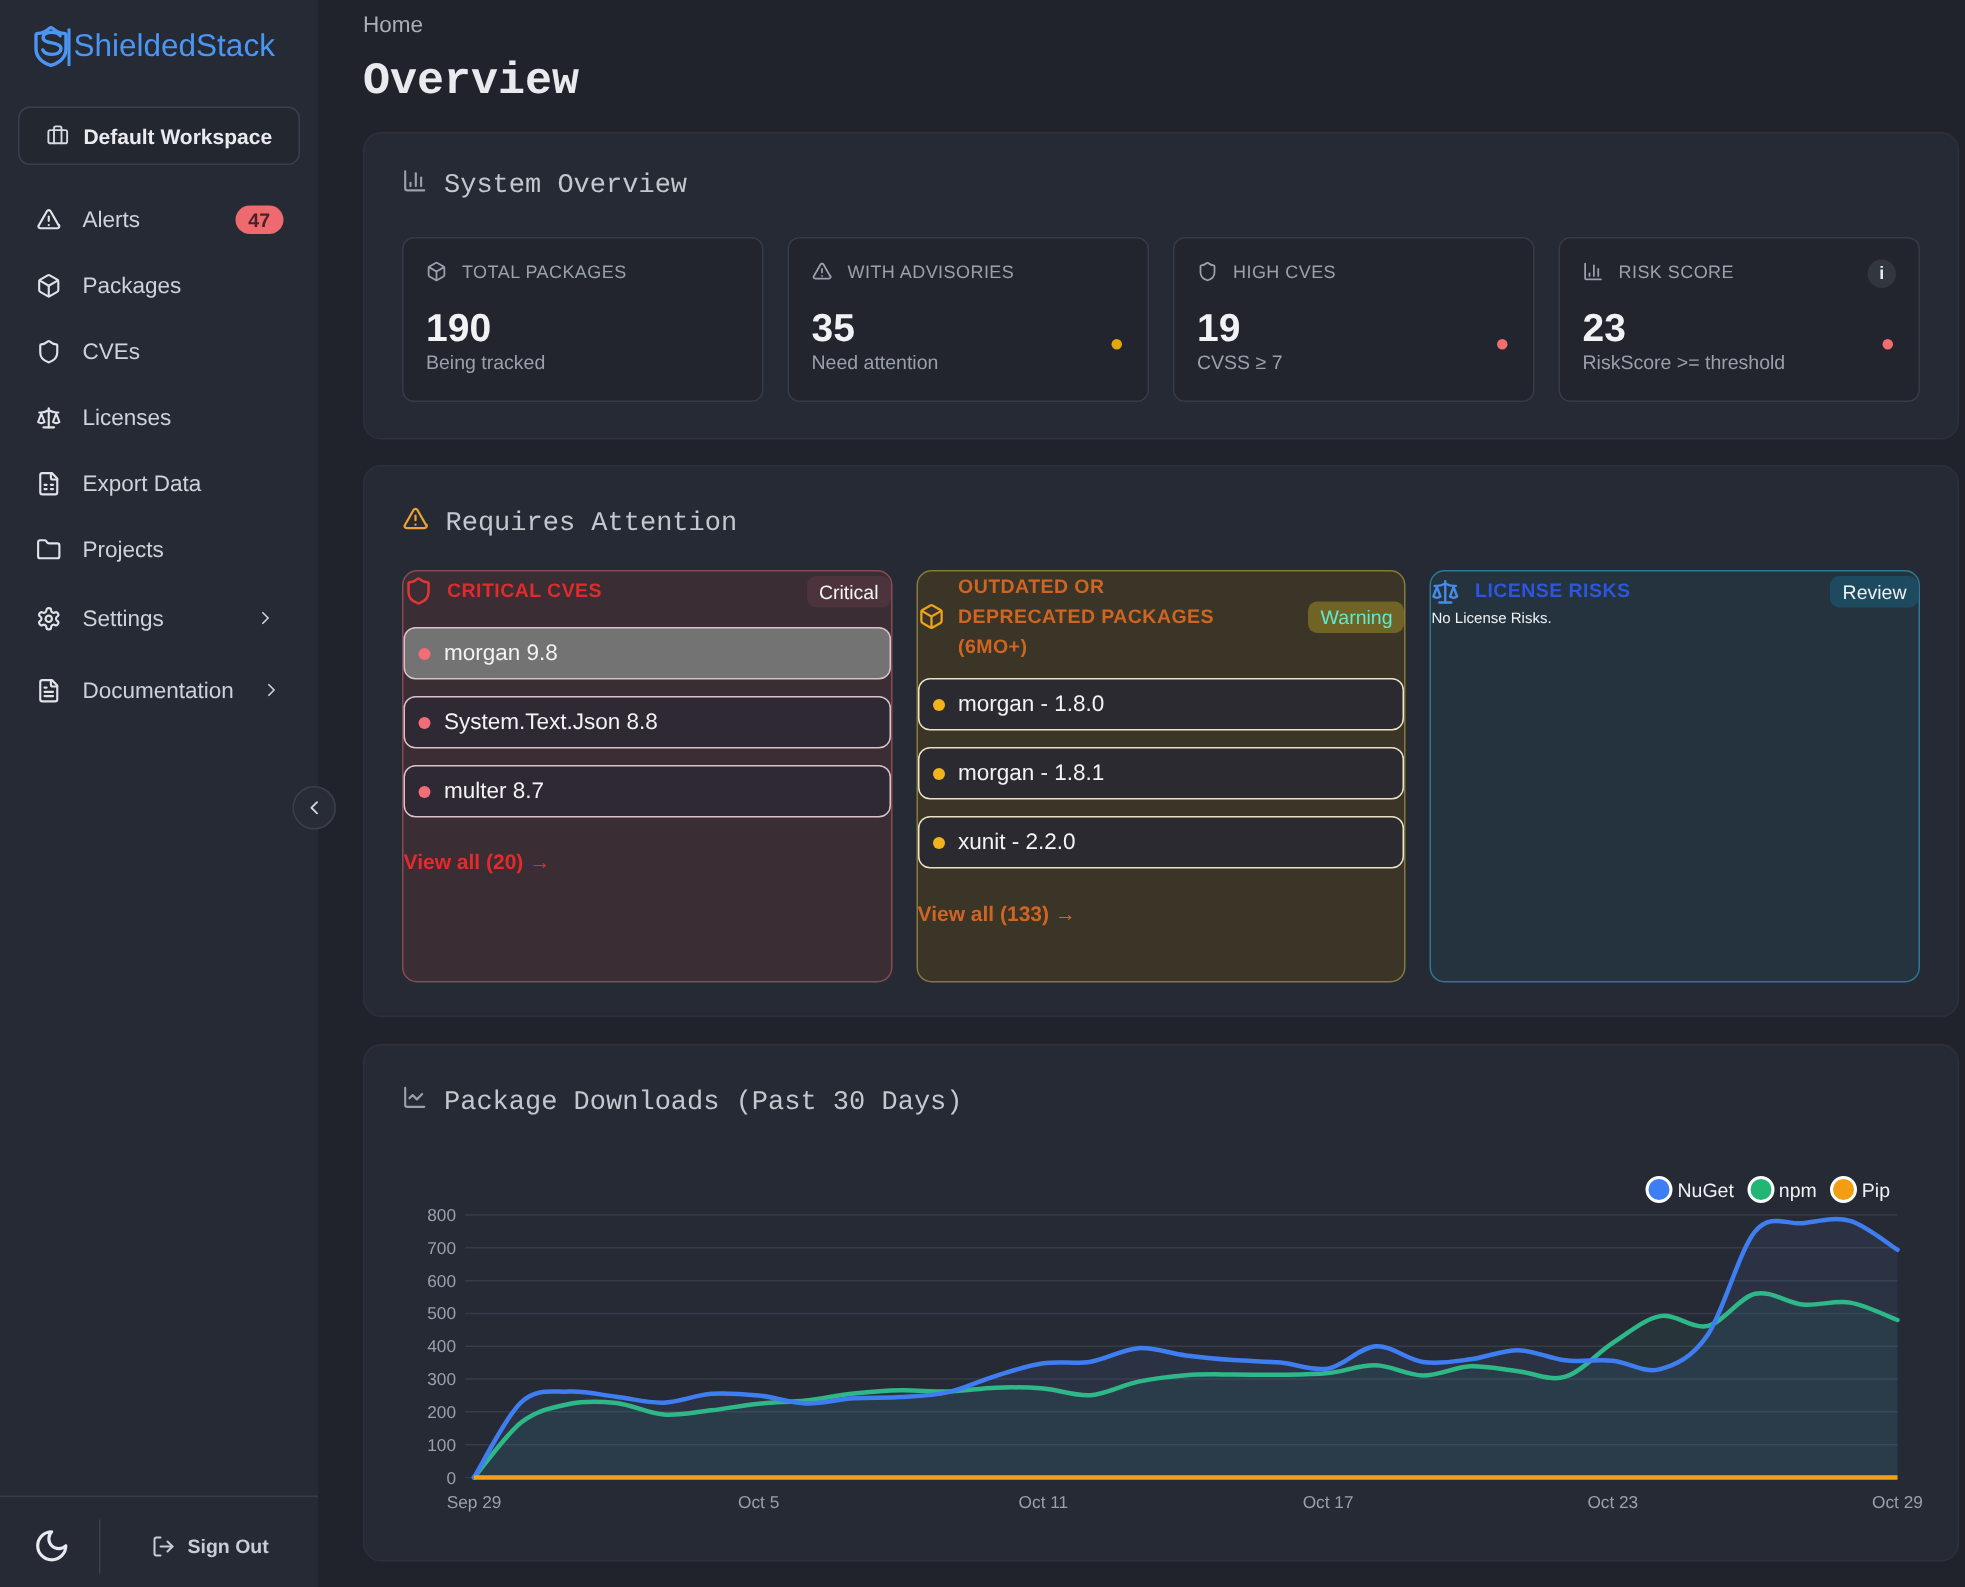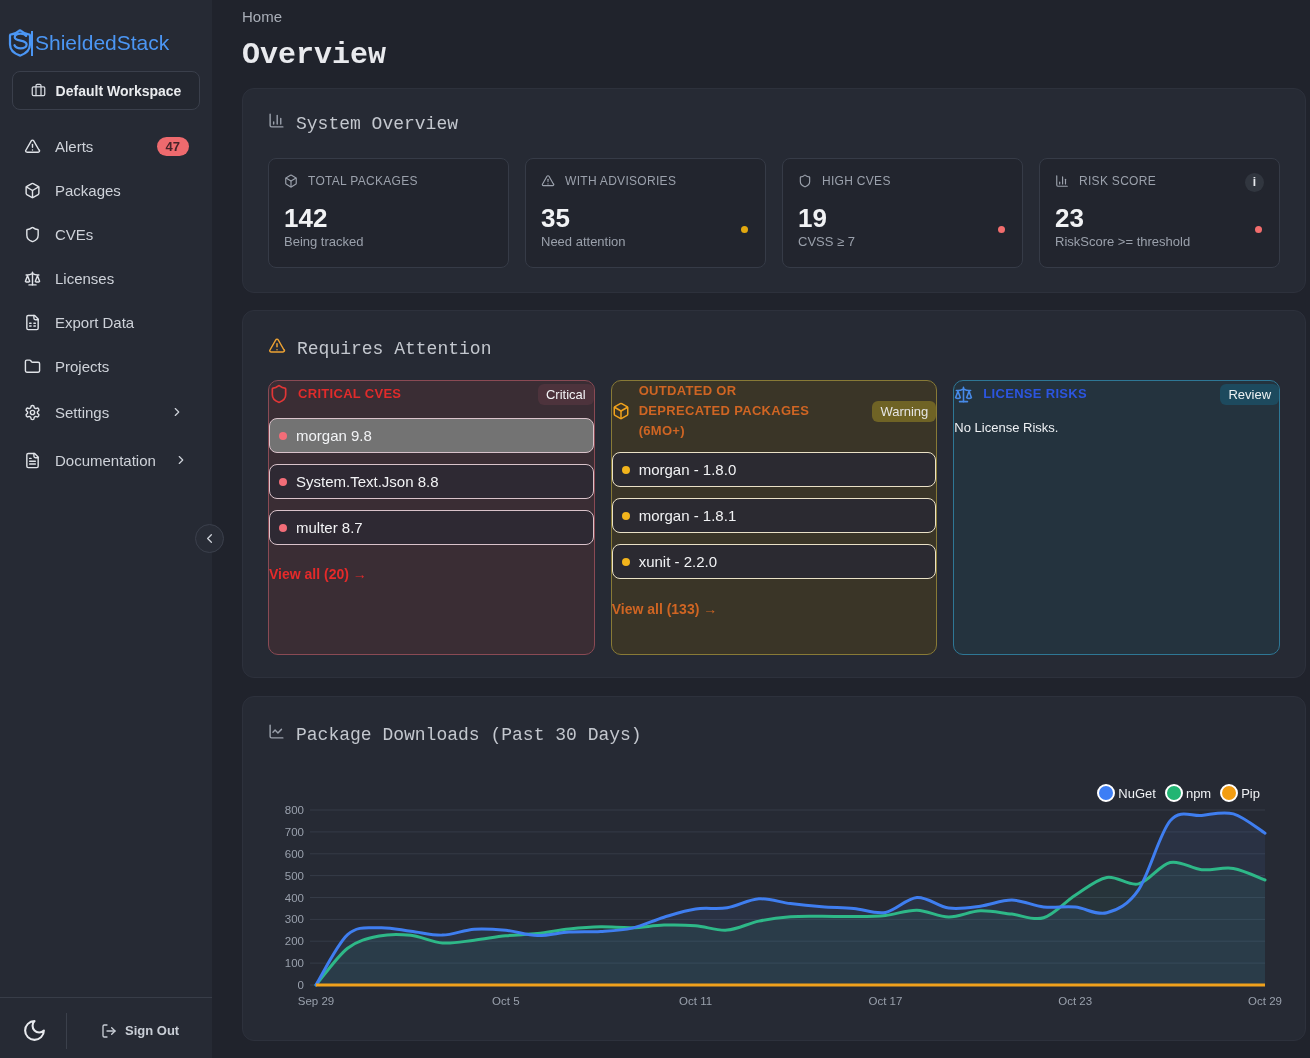--- a/index.html
+++ b/index.html
@@ -1,17 +1,17 @@
 <!DOCTYPE html>
 <html><head><meta charset="utf-8"><style>
 * { margin:0; padding:0; box-sizing:border-box; }
 html,body { width:1310px; height:1058px; background:#20232c; font-family:"Liberation Sans",sans-serif; overflow:hidden; }
 
 #side { position:absolute; left:0; top:0; width:212px; height:1058px; background:#262a34; }
-#logo { position:absolute; left:5px; top:14px; display:flex; align-items:center; height:34px;margin-top:12px; }
+#logo { position:absolute; left:19px; top:14px; display:flex; align-items:center; height:34px; }
 #logo .bar { width:2px; height:25px; background:#4b96f4; margin-left:1px; }
 #logo .nm { font-size:21px; color:#4b96f4; margin-left:2px; }
 #wsbtn { position:absolute; left:12px; top:71px; width:188px; height:39px; background:#232730; border:1px solid #3a3f4b; border-radius:8px; display:flex; align-items:center; justify-content:center; gap:10px; }
 #wsbtn span { font-size:14px; font-weight:bold; color:#e9ebee; }
 nav { position:absolute; left:0; top:124px; width:212px; }
 .nav-it { height:44px; display:flex; align-items:center; padding:0 23px 0 24px; color:#ced2d9; font-size:15px; }
 .nav-it svg { margin-right:14px; flex:none; }
 .nav-it .lb { flex:1; }
 .badge47 { background:#ee6a6e; color:#472329; font-size:13px; font-weight:bold; border-radius:10px; padding:2px 9px; }
 #collapse { position:absolute; left:195px; top:524px; width:29px; height:29px; border-radius:50%; background:#282c36; border:1px solid #3b404c; display:flex; align-items:center; justify-content:center; }
@@ -183,21 +183,21 @@
     <div class="stats">
       <div class="stat">
         <div class="hd">
             <svg style="" width="14" height="14" viewBox="0 0 24 24" fill="none" stroke="#9ba1ac" stroke-width="2" stroke-linecap="round" stroke-linejoin="round">
               <path d="M21 8a2 2 0 0 0-1-1.73l-7-4a2 2 0 0 0-2 0l-7 4A2 2 0 0 0 3 8v8a2 2 0 0 0 1 1.73l7 4a2 2 0 0 0 2 0l7-4A2 2 0 0 0 21 16Z"></path>
               <path d="m3.3 7 8.7 5 8.7-5"></path>
               <path d="M12 22V12"></path>
             </svg>
             <span>TOTAL PACKAGES</span>
           </div>
-        <div class="num">142</div>
+        <div class="num">190</div>
           <div class="sub">Being tracked</div>
       </div>
       <div class="stat">
         <div class="hd">
             <svg style="" width="14" height="14" viewBox="0 0 24 24" fill="none" stroke="#9ba1ac" stroke-width="2" stroke-linecap="round" stroke-linejoin="round">
               <path d="m21.73 18-8-14a2 2 0 0 0-3.48 0l-8 14A2 2 0 0 0 4 20h16a2 2 0 0 0 1.73-3Z"></path>
               <path d="M12 9v4"></path>
               <path d="M12 17h.01"></path>
             </svg>
             <span>WITH ADVISORIES</span>
@@ -269,21 +269,21 @@
         <div class="viewall" style="color:#e52a2a">View all (20) →</div>
       </div>
       <div class="panel p-yel">
         <div class="phead">
           <svg style="margin-right:9px" width="18" height="18" viewBox="0 0 24 24" fill="none" stroke="#f0a21c" stroke-width="2" stroke-linecap="round" stroke-linejoin="round">
               <path d="M21 8a2 2 0 0 0-1-1.73l-7-4a2 2 0 0 0-2 0l-7 4A2 2 0 0 0 3 8v8a2 2 0 0 0 1 1.73l7 4a2 2 0 0 0 2 0l7-4A2 2 0 0 0 21 16Z"></path>
               <path d="m3.3 7 8.7 5 8.7-5"></path>
               <path d="M12 22V12"></path>
             </svg>
           <span class="ptitle" style="color:#cf6523;width:180px">OUTDATED OR DEPRECATED PACKAGES (6MO+)</span>
-          <span class="pbadge" style="background:#6f6325;color:#e5e5e5;align-self:center">Warning</span>
+          <span class="pbadge" style="background:#6f6325;color:#5eead4;align-self:center">Warning</span>
         </div>
         <div style="margin-top:2px">
           <div class="item" style="background:#2b2a31;border:1px solid #eae1c6">
               <span class="d" style="background:#f2b41c"></span>
               <span class="t">morgan - 1.8.0</span>
             </div>
           <div class="item" style="background:#2b2a31;border:1px solid #eae1c6">
               <span class="d" style="background:#f2b41c"></span>
               <span class="t">morgan - 1.8.1</span>
             </div>
@@ -299,21 +299,21 @@
           <svg style="margin-right:10px" width="19" height="19" viewBox="0 0 24 24" fill="none" stroke="#478ae8" stroke-width="2" stroke-linecap="round" stroke-linejoin="round">
               <path d="m16 16 3-8 3 8c-.87.65-1.92 1-3 1s-2.13-.35-3-1Z"></path>
               <path d="m2 16 3-8 3 8c-.87.65-1.92 1-3 1s-2.13-.35-3-1Z"></path>
               <path d="M7 21h10"></path>
               <path d="M12 3v18"></path>
               <path d="M3 7h2c2 0 5-1 7-2 2 1 5 2 7 2h2"></path>
             </svg>
           <span class="ptitle" style="color:#2c55e0">LICENSE RISKS</span>
           <span class="pbadge" style="background:#1d4a5e;color:#edf1f3">Review</span>
         </div>
-        <div style="margin-top:13px;font-size:13px;color:#eef1f4">No License Risks.</div>
+        <div style="font-size:10px;color:#eef1f4">No License Risks.</div>
       </div>
     </div>
   </div>
   <div class="card" id="chartcard" style="margin-top:18px;">
     <div class="ctitle">
         <svg style="" width="17" height="17" viewBox="0 0 24 24" fill="none" stroke="#9aa0ab" stroke-width="2" stroke-linecap="round" stroke-linejoin="round">
           <path d="M3 3v16a2 2 0 0 0 2 2h16"></path>
           <path d="m19 9-5 5-4-4-3 3"></path>
         </svg>
         <span>Package Downloads (Past 30 Days)</span>

